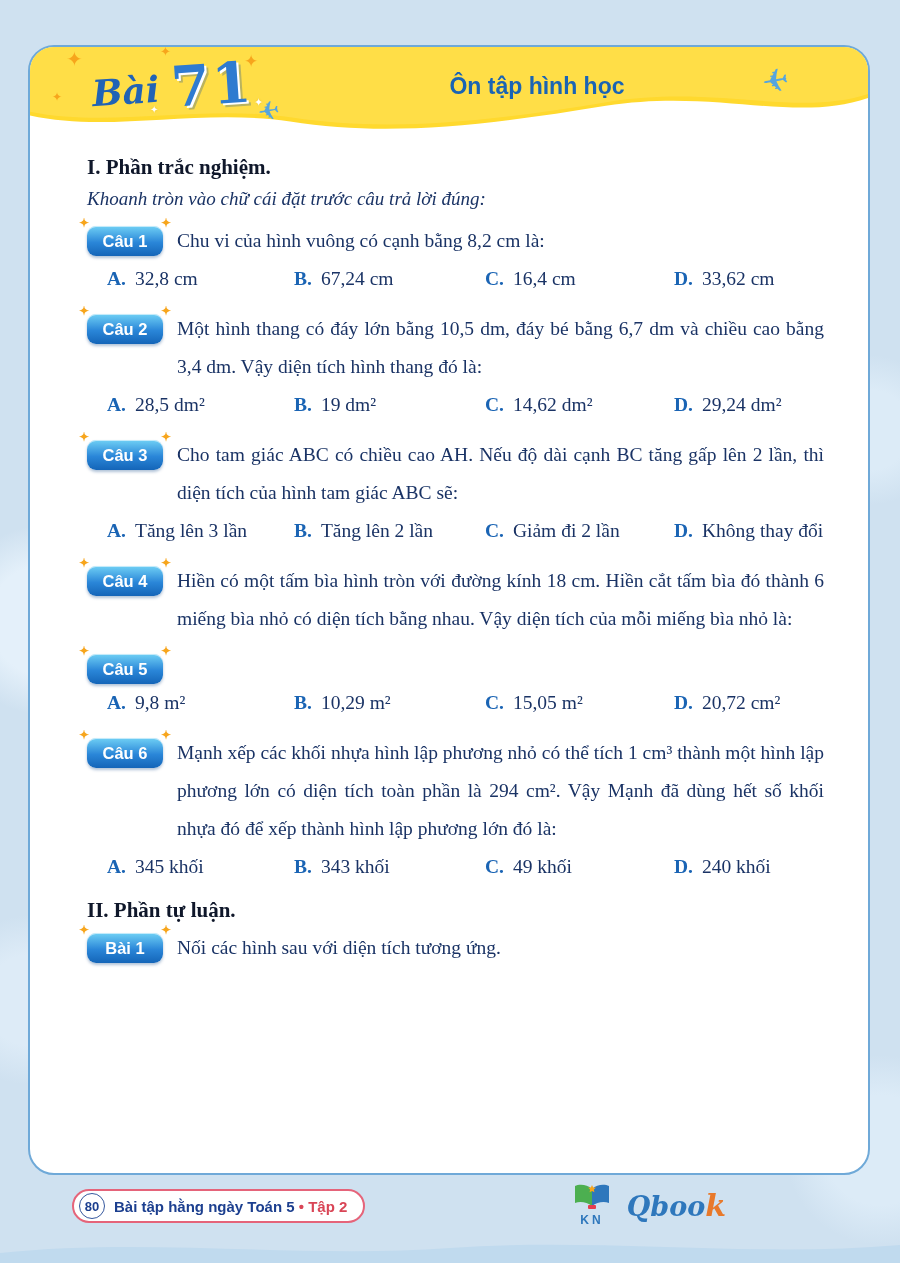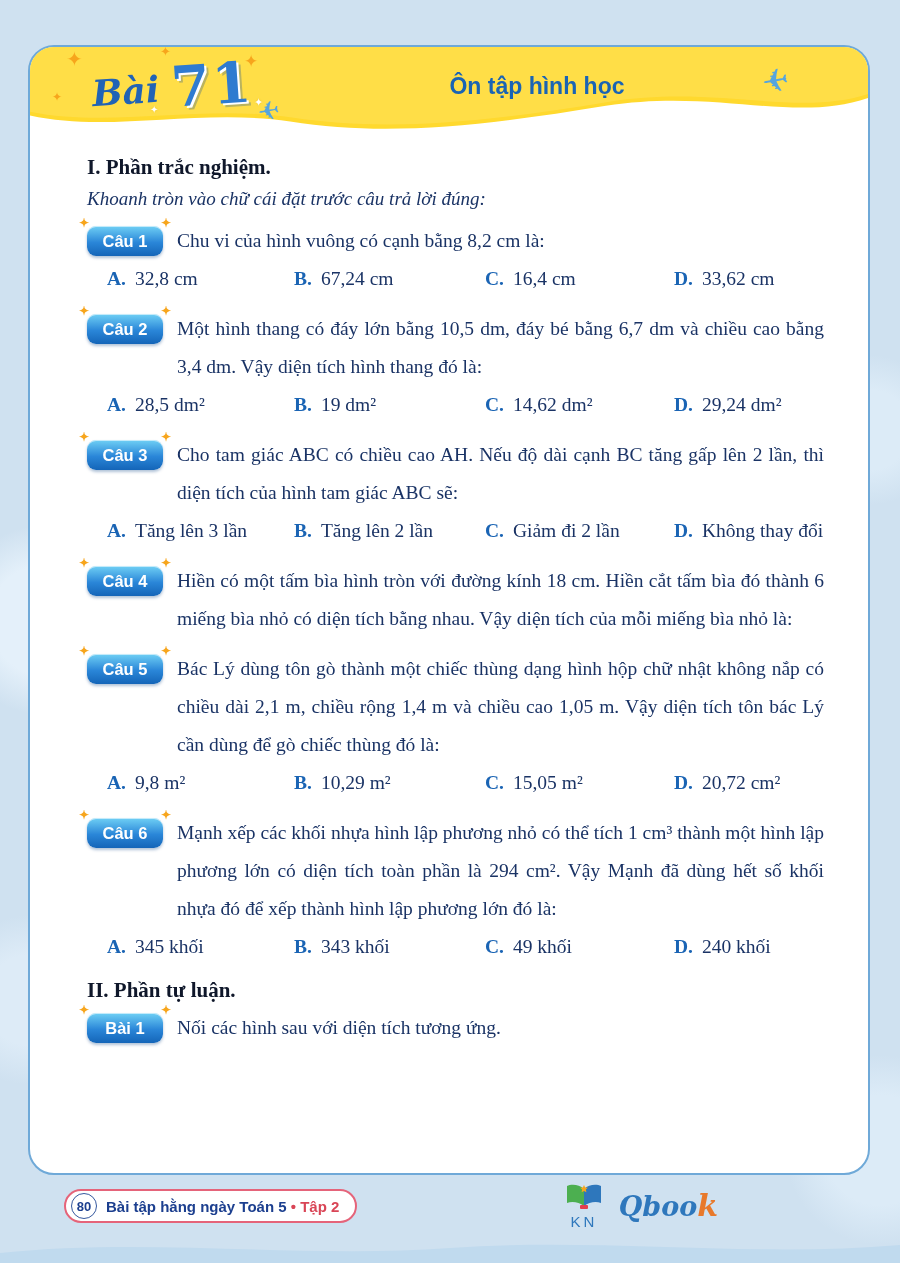--- a/index.html
+++ b/index.html
@@ -66,37 +66,37 @@
   .sp-l { left:-8px; top:-9px; }
   .sp-r { right:-8px; top:-9px; }
   .q-text { flex:1; font-size:19.5px; line-height:38px; color:#1a3365; text-align:justify; }
   .options {
     display:grid; grid-template-columns:187px 191px 189px 1fr;
     margin-left:20px; line-height:38px; font-size:19.5px; color:#1a3365;
   }
   .option { white-space:nowrap; }
   .opt-letter { font-weight:bold; color:#1a64b4; margin-right:9px; }
   
-  .footer { position:absolute; left:8px; top:1183px; width:744px; height:54px; }
+  .footer { position:absolute; left:16px; top:1183px; width:744px; height:54px; }
   .footer-pill {
     position:absolute; left:56px; top:6px; height:34px; box-sizing:border-box;
     display:flex; align-items:center; gap:9px; padding:2px 16px 2px 5px;
     background:#fff; border:2px solid #e5647a; border-radius:20px;
   }
   .page-num {
     width:24px; height:24px; border-radius:50%; border:1.5px solid #35589e;
     display:flex; align-items:center; justify-content:center;
     font-family:"Liberation Sans", sans-serif; font-size:13px; font-weight:bold; color:#1c3f8f;
   }
   .book-title { font-family:"Liberation Sans", sans-serif; font-size:15px; font-weight:bold; color:#1c3f8f; white-space:nowrap; }
   .book-title .red { color:#d94556; }
   .footer-logo { position:absolute; left:548px; top:0; width:56px; text-align:center; }
   .footer-logo .logo-text {
     display:block; margin-top:-2px; font-family:"Liberation Sans", sans-serif;
-    font-size:15px; font-weight:normal; letter-spacing:3px; color:#2e77bc;
+    font-size:12px; font-weight:bold; letter-spacing:3px; color:#2e77bc;
   }
   .qbook {
     position:absolute; right:34px; top:8px;
     font-family:"DejaVu Serif", serif; font-style:italic; font-weight:bold;
     font-size:27px; color:#2e77bc; line-height:1;
   }
   .qbook .qk { color:#e8792b; font-size:30px; }
   .bottom-wave { position:absolute; left:0; bottom:0; width:900px; height:34px; display:block; }
 </style>
 </head>
@@ -193,21 +193,20 @@
     </div>
   </div>
 
   <div class="question">
     <div class="q-row">
       <span class="badge">
         <span class="sparkle sp-l">✦</span>
         <span class="badge-label">Câu 5</span>
         <span class="sparkle sp-r">✦</span>
       </span>
-      <div class="q-text">Bác Lý dùng tôn gò thành một chiếc thùng dạng hình hộp chữ nhật không nắp có chiều dài 2,1 m, chiều rộng 1,4 m và chiều cao 1,05 m. Vậy diện tích tôn bác Lý cần dùng để gò chiếc thùng đó là:</div>
     </div>
     <div class="options">
               <div class="option"><span class="opt-letter">A.</span><span class="opt-text">9,8 m²</span></div>
               <div class="option"><span class="opt-letter">B.</span><span class="opt-text">10,29 m²</span></div>
               <div class="option"><span class="opt-letter">C.</span><span class="opt-text">15,05 m²</span></div>
               <div class="option"><span class="opt-letter">D.</span><span class="opt-text">20,72 cm²</span></div>
             </div>
   </div>
 
   <div class="question">

